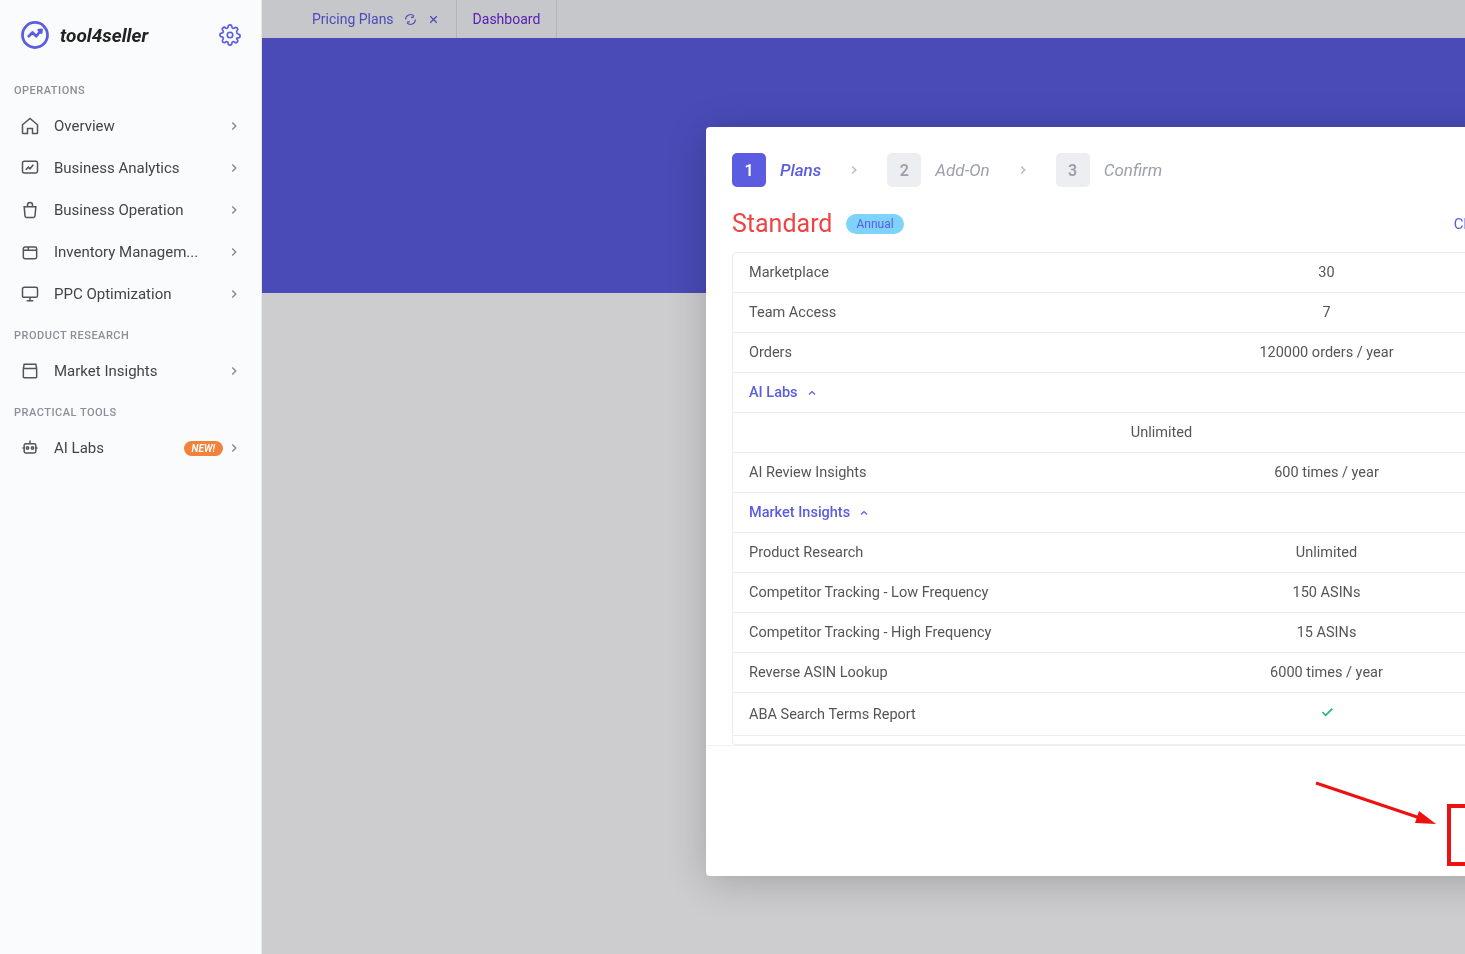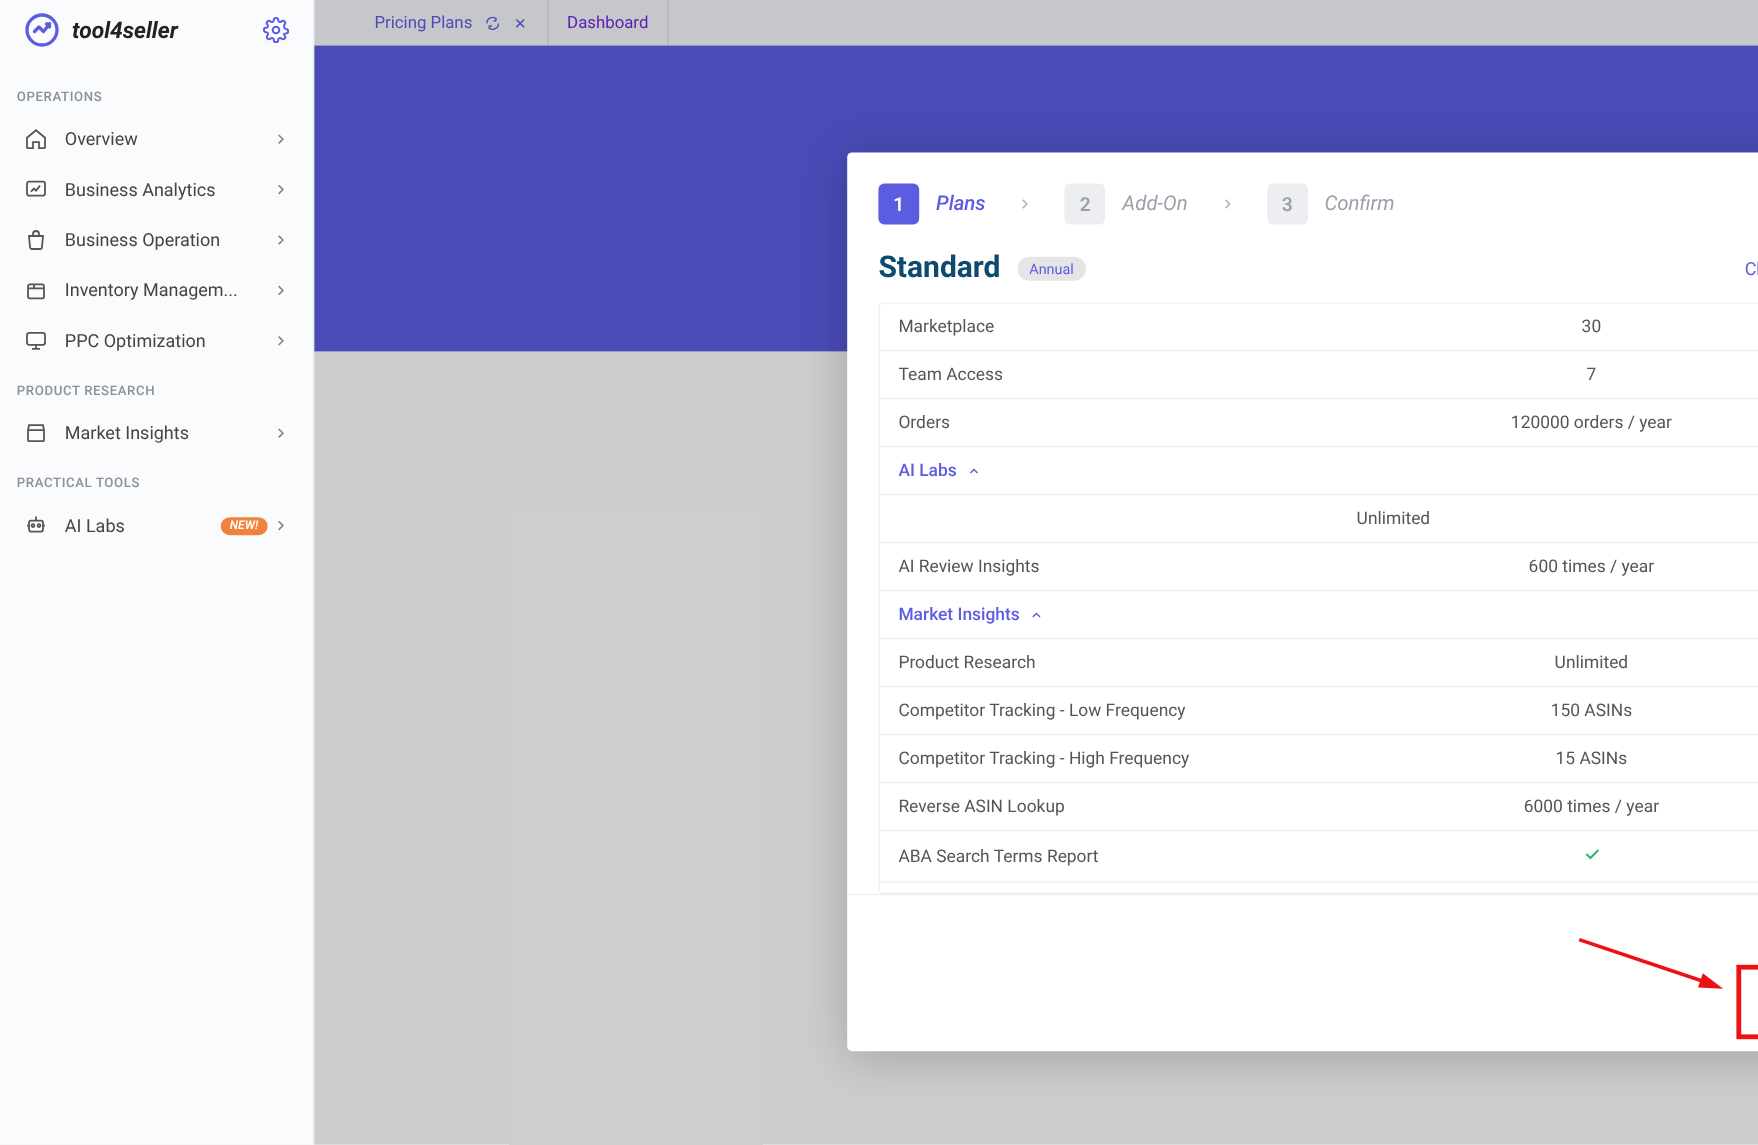--- a/index.html
+++ b/index.html
@@ -1,19 +1,19 @@
 <!DOCTYPE html>
 <html><head>
 <meta charset="utf-8">
 <style>
   * { box-sizing: border-box; margin: 0; padding: 0; }
   html, body { width: 1465px; height: 954px; font-family: -apple-system, BlinkMacSystemFont, "Segoe UI", Roboto, sans-serif; overflow: hidden; background: #f5f6f8; }
   .app { display: flex; width: 100%; height: 100%; }
   
-  .sidebar { width: 262px; background: #fafbfc; border-right: 1px solid #e6e8ec; display: flex; flex-direction: column; }
+  .sidebar { width: 262px; background: #fafbfc; border-right: 1px solid #e6e8ec; display: flex; flex-direction: column; padding-top: 10px; }
   .sidebar-top { display: flex; align-items: center; justify-content: space-between; padding: 10px 20px 20px 20px; }
   .brand { display: flex; align-items: center; gap: 10px; }
   .brand-logo { width: 30px; height: 30px; color: #5b5ce0; }
   .brand-name { font-weight: 700; font-style: italic; font-size: 19px; color: #222; }
   .gear { width: 22px; height: 22px; color: #5b5ce0; }
   .section-label { font-size: 11px; letter-spacing: .5px; color: #8a8f99; padding: 14px 14px 8px 14px; font-weight: 500; }
   .nav-item { display: flex; align-items: center; padding: 10px 14px; font-size: 15px; color: #444; cursor: pointer; border-radius: 6px; margin: 1px 6px; }
   .nav-icon { width: 20px; height: 20px; margin-right: 14px; color: #555; flex-shrink: 0; }
   .nav-label { flex: 1; white-space: nowrap; overflow: hidden; text-overflow: ellipsis; }
   .chevron-r { width: 14px; height: 14px; color: #888; }
@@ -36,22 +36,22 @@
   .step-group { display:flex; align-items:center; gap:14px;}
   .step-num { width: 34px; height: 34px; border-radius: 5px; display: flex; align-items: center; justify-content: center; font-weight: 600; font-size: 16px; }
   .step-num.active { background: #5b5ce0; color: #fff; }
   .step-num.inactive { background: #edeef2; color: #9ba0aa; }
   .step-label { font-size: 17px; font-style: italic; }
   .step-label.active { color: #5b5ce0; font-weight: 500;}
   .step-label.inactive { color: #9ba0aa; }
   .step-chev { color: #b8bcc6; width: 14px; height: 14px; margin: 0 6px;}
   .plan-head { display: flex; align-items: center; justify-content: space-between; margin-bottom: 14px;}
   .plan-left { display: flex; align-items: center; gap: 14px; }
-  .plan-name { font-size: 25px; color: #0c4a6e; font-weight: 700;}
-  .badge-annual { background: #e5e5e5; color: #5b5ce0; font-size: 12px; padding: 3px 10px; border-radius: 12px; }
+  .plan-name { font-size: 25px; color: #ef4444; font-weight: 400;}
+  .badge-annual { background: #7dd3fc; color: #5b5ce0; font-size: 12px; padding: 3px 10px; border-radius: 12px; }
   .change-link { color: #5b5ce0; font-size: 15px; cursor: pointer; }
   .feat-wrap { flex:1; overflow-y:auto; border:1px solid #ecedf1; border-radius:4px; position:relative;}
   .feat-wrap::-webkit-scrollbar{width:10px;}
   .feat-wrap::-webkit-scrollbar-thumb{background:#d7d8dd;border-radius:5px;}
   .feat-row { display: flex; align-items: center; padding: 11px 16px; border-bottom: 1px solid #ecedf1; font-size: 14.5px; color: #555; }
   .feat-label { flex: 0 0 40%; }
   .feat-val { flex: 1; text-align: center; color: #555;}
   .sub-header { color: #5b5ce0; font-size: 14.5px; font-weight:500; display:flex; align-items:center; gap:8px; padding:11px 16px; border-bottom:1px solid #ecedf1; cursor:pointer;}
   .sub-chev { width:12px; height:12px; }
   .check-ic { color:#27b973; width:16px; height:16px; }

